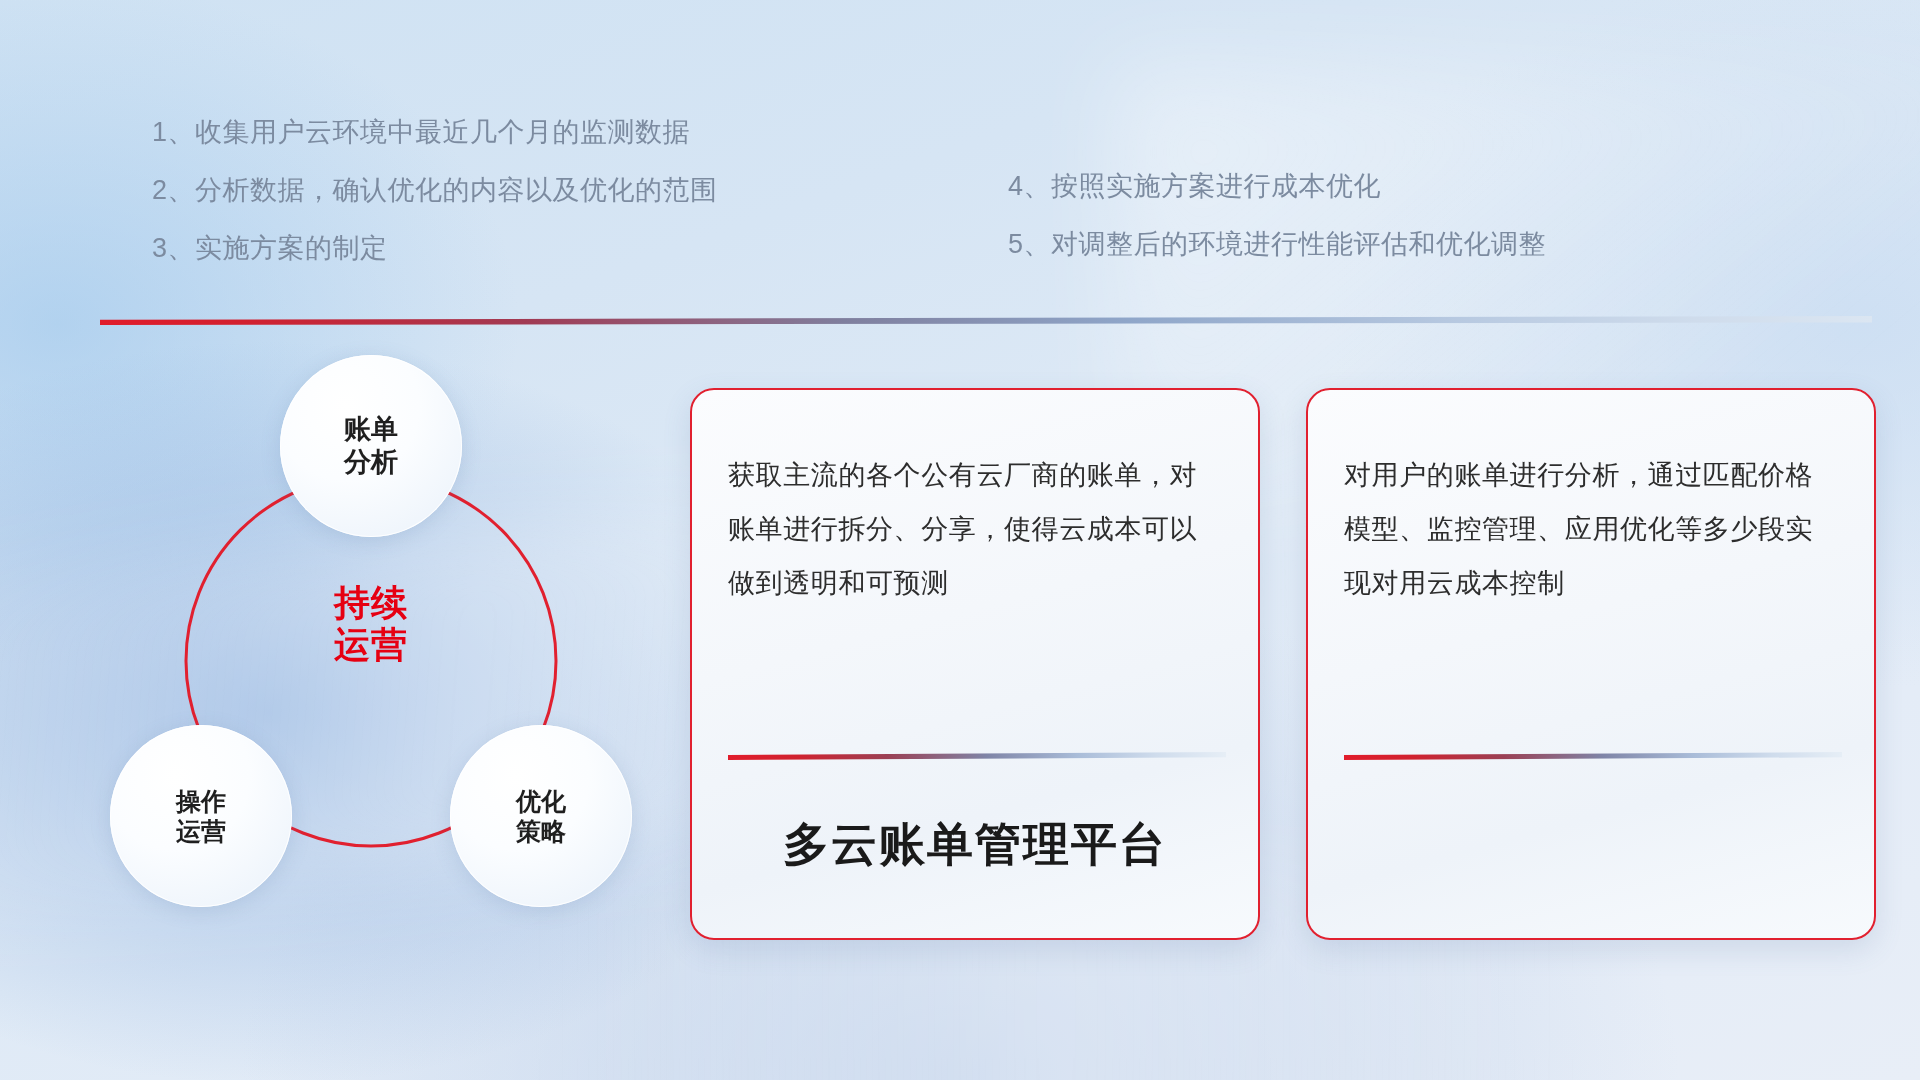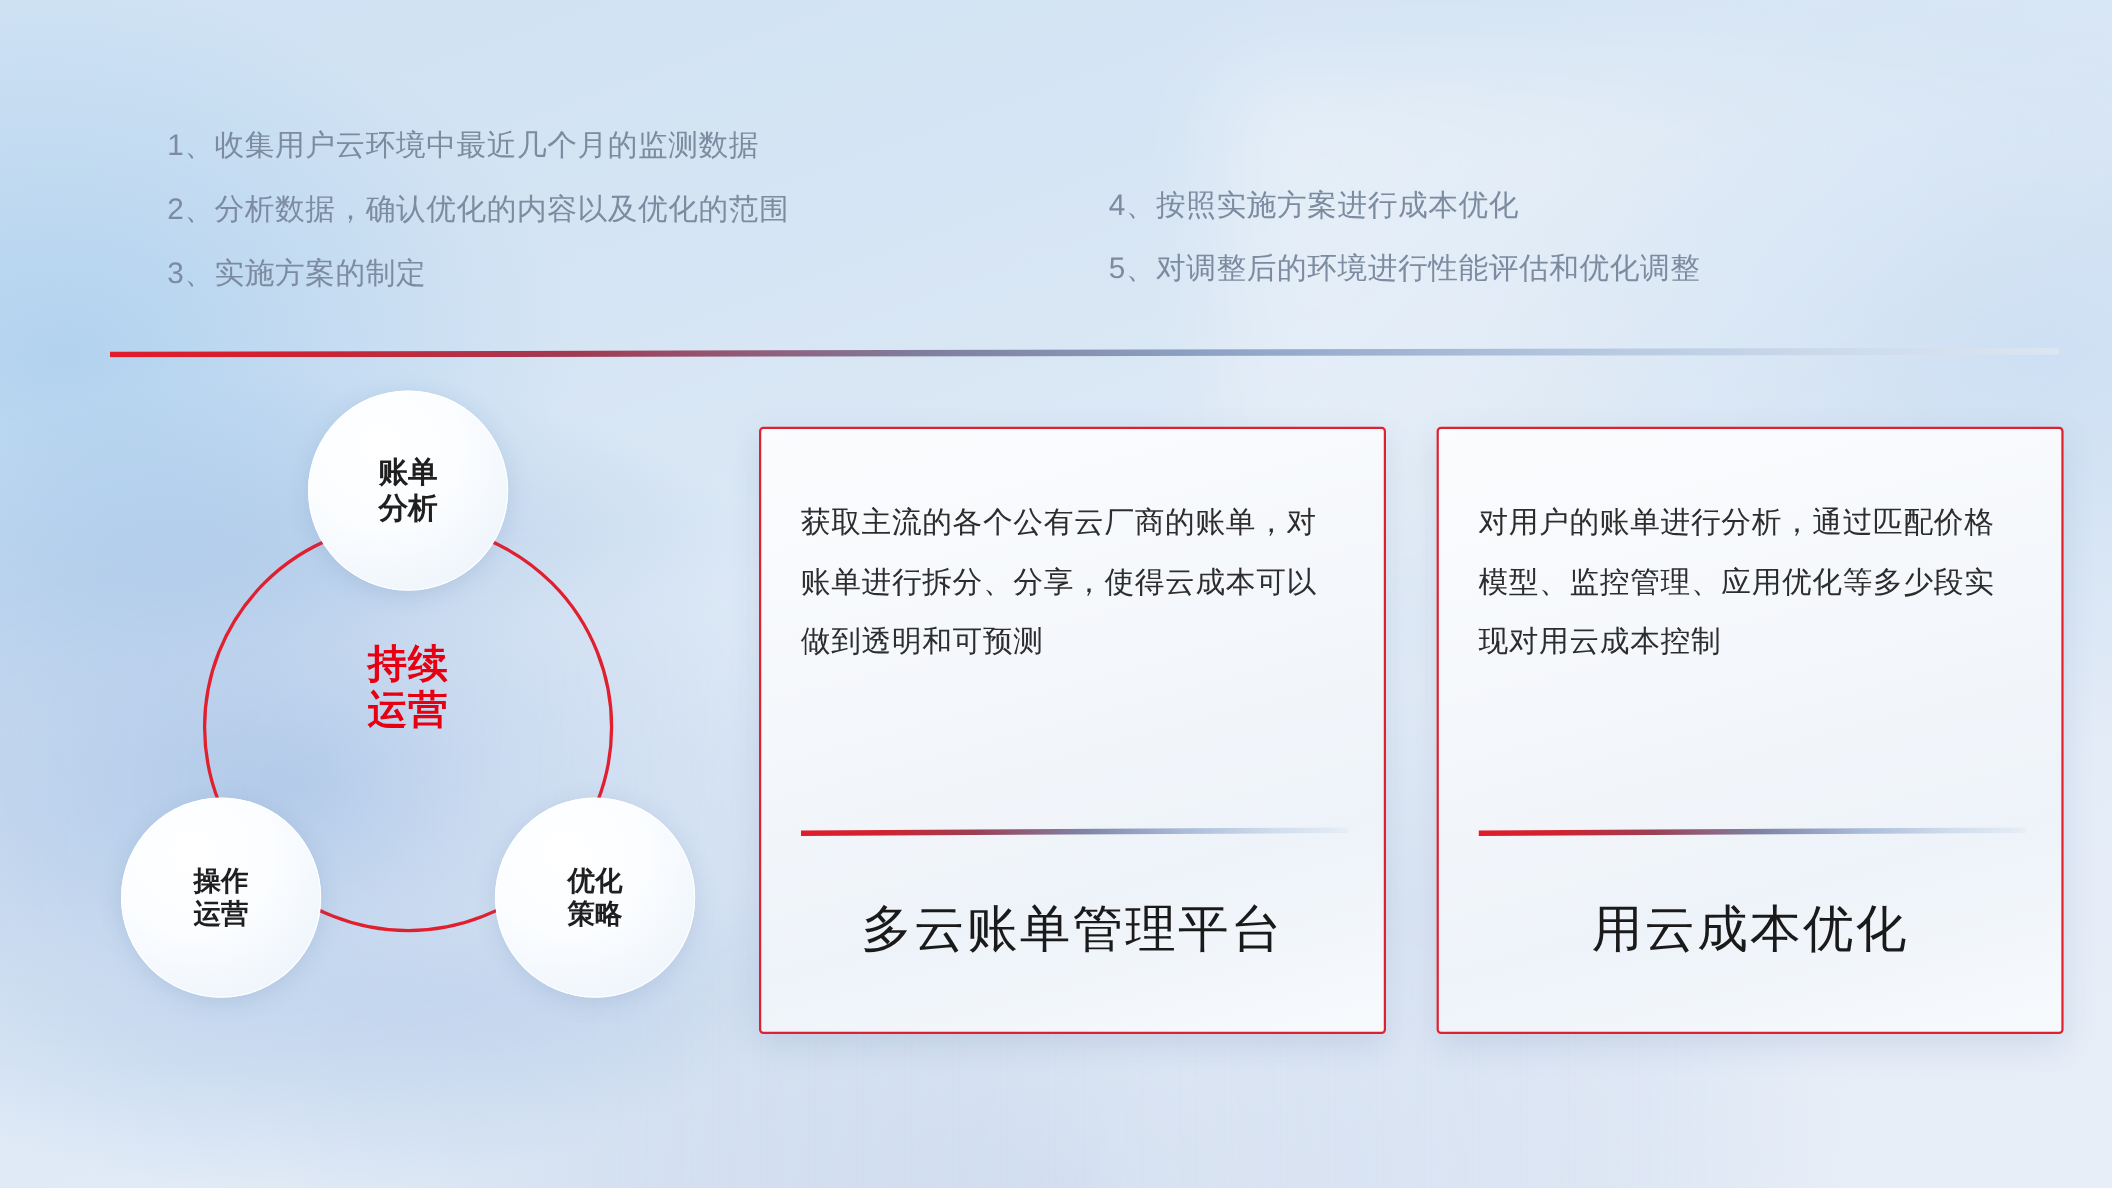--- a/index.html
+++ b/index.html
@@ -128,21 +128,21 @@
     margin-top: 12px;
   }
 
   
   .card {
     position: absolute;
     top: 388px;
     width: 570px;
     height: 552px;
     border: 2px solid #e1202f;
-    border-radius: 4px;
+    border-radius: 24px;
     background: linear-gradient(165deg, #fbfcfe 0%, #f4f7fb 42%, #eef3f9 72%, #f7fafd 100%);
     box-shadow: 0 10px 28px rgba(80,110,160,0.16);
     padding: 58px 36px 0 36px;
   }
   .card.left  { left: 690px; }
   .card.right { left: 1306px; }
 
   .card-body {
     font-size: 27px;
     line-height: 2.0;
@@ -160,21 +160,21 @@
         #7f85a7 52%, #a9bcd8 70%, #cfdcec 86%, #e6eef6 100%);
     clip-path: polygon(0 38%, 100% 0, 100% 66%, 0 100%);
   }
   .card-title {
     position: absolute;
     left: 0;
     right: 0;
     bottom: 62px;
     text-align: center;
     font-size: 46px;
-    font-weight: normal;
+    font-weight: bold;
     color: #1a1a1a;
     letter-spacing: 2px;
   }
 </style>
 </head>
 <body>
 
 <div id="slide">
 
   <div class="bg-sheen sheen-a"></div>
@@ -237,16 +237,15 @@
 
   <div class="card left">
     <div class="card-body">获取主流的各个公有云厂商的账单，对账单进行拆分、分享，使得云成本可以做到透明和可预测</div>
     <div class="card-rule"></div>
     <div class="card-title">多云账单管理平台</div>
   </div>
 
   <div class="card right">
     <div class="card-body">对用户的账单进行分析，通过匹配价格模型、监控管理、应用优化等多少段实现对用云成本控制</div>
     <div class="card-rule"></div>
-    <div class="card-title">用云成本优化</div>
   </div>
 
 </div>
 
 </body></html>

